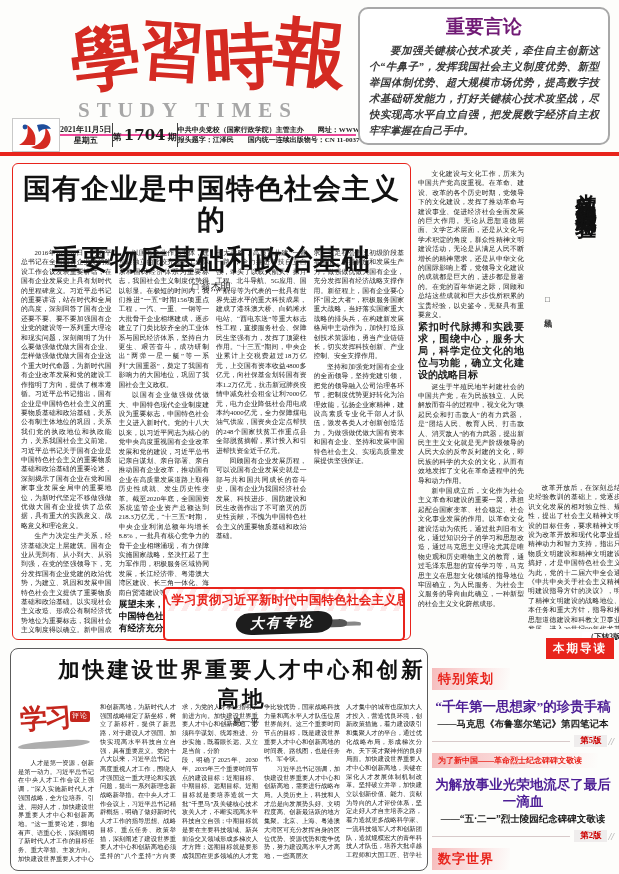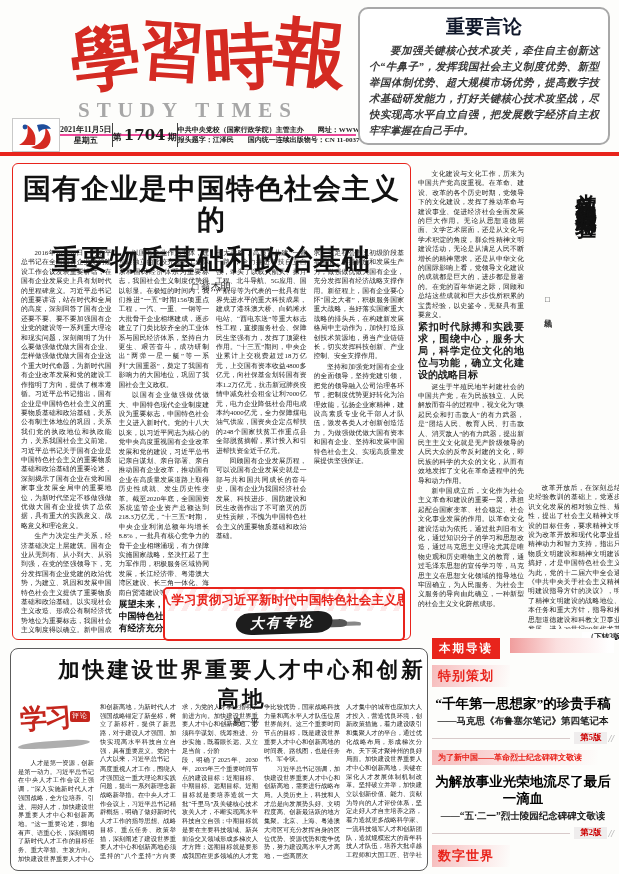--- a/index.html
+++ b/index.html
@@ -22,21 +22,21 @@
   .pub-logo{width:46px;height:32px;border:1px solid #c9c9c9;background:#fff;flex:0 0 auto;}
   .pub-date{font-size:8px;font-weight:bold;text-align:center;line-height:11px;white-space:nowrap;}
   .vline{width:1px;height:24px;background:#444;flex:0 0 auto;}
   .pub-issue{font-size:9px;font-weight:bold;white-space:nowrap;}
   .pub-issue b{font-size:15px;font-family:"DejaVu Serif",serif;}
   .pub-info{font-size:7px;font-weight:bold;line-height:10px;white-space:nowrap;}
   .red-rule{position:absolute;left:0;top:152px;width:619px;height:4px;background:#e8241c;}
   
   .quote-box{position:absolute;left:358px;top:7px;width:252px;height:138px;border:2px solid #a8a8a8;
              border-radius:10px;background:#fff;padding:4px 9px;box-sizing:border-box;}
-  .quote-title{text-align:center;color:#0f172a;font-size:19px;font-weight:bold;
+  .quote-title{text-align:center;color:#701a75;font-size:19px;font-weight:bold;
                font-family:"Liberation Sans",sans-serif;margin:1px 0 3px;}
   .quote-body{font-size:10.5px;font-weight:bold;line-height:16px;text-align:justify;
               text-indent:2em;color:#3a3a3a;font-style:italic;}
   
   .main-box{position:absolute;left:12px;top:163px;width:399px;height:477px;border:1px solid #e8241c;
             border-radius:6px;background:#fff;box-sizing:border-box;}
   .main-h1{text-align:center;font-size:28px;font-weight:bold;letter-spacing:1px;line-height:31px;
            margin-top:9px;color:#111;}
   .main-author{text-align:center;font-size:10px;margin-top:5px;color:#222;}
   .main-cols{position:absolute;left:8px;top:84px;width:383px;height:387px;display:flex;gap:7px;}
@@ -85,32 +85,32 @@
   .talent-cols p.noind{text-indent:0;}
   .comm-logo{height:54px;position:relative;margin-bottom:2px;}
   .comm-main{position:absolute;left:2px;top:2px;font-size:27px;font-weight:bold;color:#c4261d;
              transform:rotate(-4deg);line-height:1;letter-spacing:-2px;}
   .comm-seal{position:absolute;left:52px;top:8px;background:#c4261d;color:#fff;font-size:7px;
              padding:1px 2px;border-radius:2px;letter-spacing:1px;}
   .comm-brush{position:absolute;left:0;top:38px;width:72px;height:7px;background:#9a9a9a;
               border-radius:50% 40% 50% 60%/70% 60% 70% 50%;transform:rotate(-4deg);opacity:.8;}
   
   .digest{position:absolute;left:432px;top:638px;width:182px;height:234px;}
-  .dg-head{display:flex;align-items:flex-start;gap:10px;}
+  .dg-head{display:flex;align-items:flex-end;gap:3px;flex-direction:column;}
   .dg-head .blk{background:#e8241c;color:#fff;font-weight:bold;font-size:11.5px;padding:3px 7px;
                 font-family:"Liberation Sans",sans-serif;letter-spacing:2px;}
   .dg-head .strip{flex:1;height:15px;background:linear-gradient(to right,#f09d9d,#fbdfdf 45%,#fff 95%);}
   .dg-item{margin-top:6px;}
   .dg-label{display:inline-block;color:#e8241c;font-weight:bold;font-size:13px;padding:2px 16px 2px 6px;
             background:linear-gradient(100deg,#f6bcbc,#fbe2e2 55%,rgba(255,255,255,0));
             font-family:"Liberation Sans",sans-serif;letter-spacing:1px;max-width:168px;
             white-space:nowrap;overflow:hidden;}
   .dg-label.small{font-size:8px;letter-spacing:0;}
   .dg-title{text-align:center;font-size:13.5px;font-weight:bold;line-height:17px;margin-top:4px;
-            color:#000000;}
+            color:#4c1d95;}
   .dg-sub{text-align:center;font-size:9.5px;font-weight:bold;margin-top:3px;color:#222;}
   .dg-foot{display:flex;align-items:center;margin-top:4px;}
   .dg-foot .ln{flex:1;border-top:1px solid #d8caca;}
   .dg-foot .badge{font-size:8.5px;font-weight:bold;color:#c00;background:#efeded;padding:0 6px;
                   margin-left:4px;}
   .dg-foot .sl{color:#b5b5b5;font-style:italic;font-weight:bold;font-size:10px;margin-left:1px;}
 </style>
 </head>
 <body>
 

